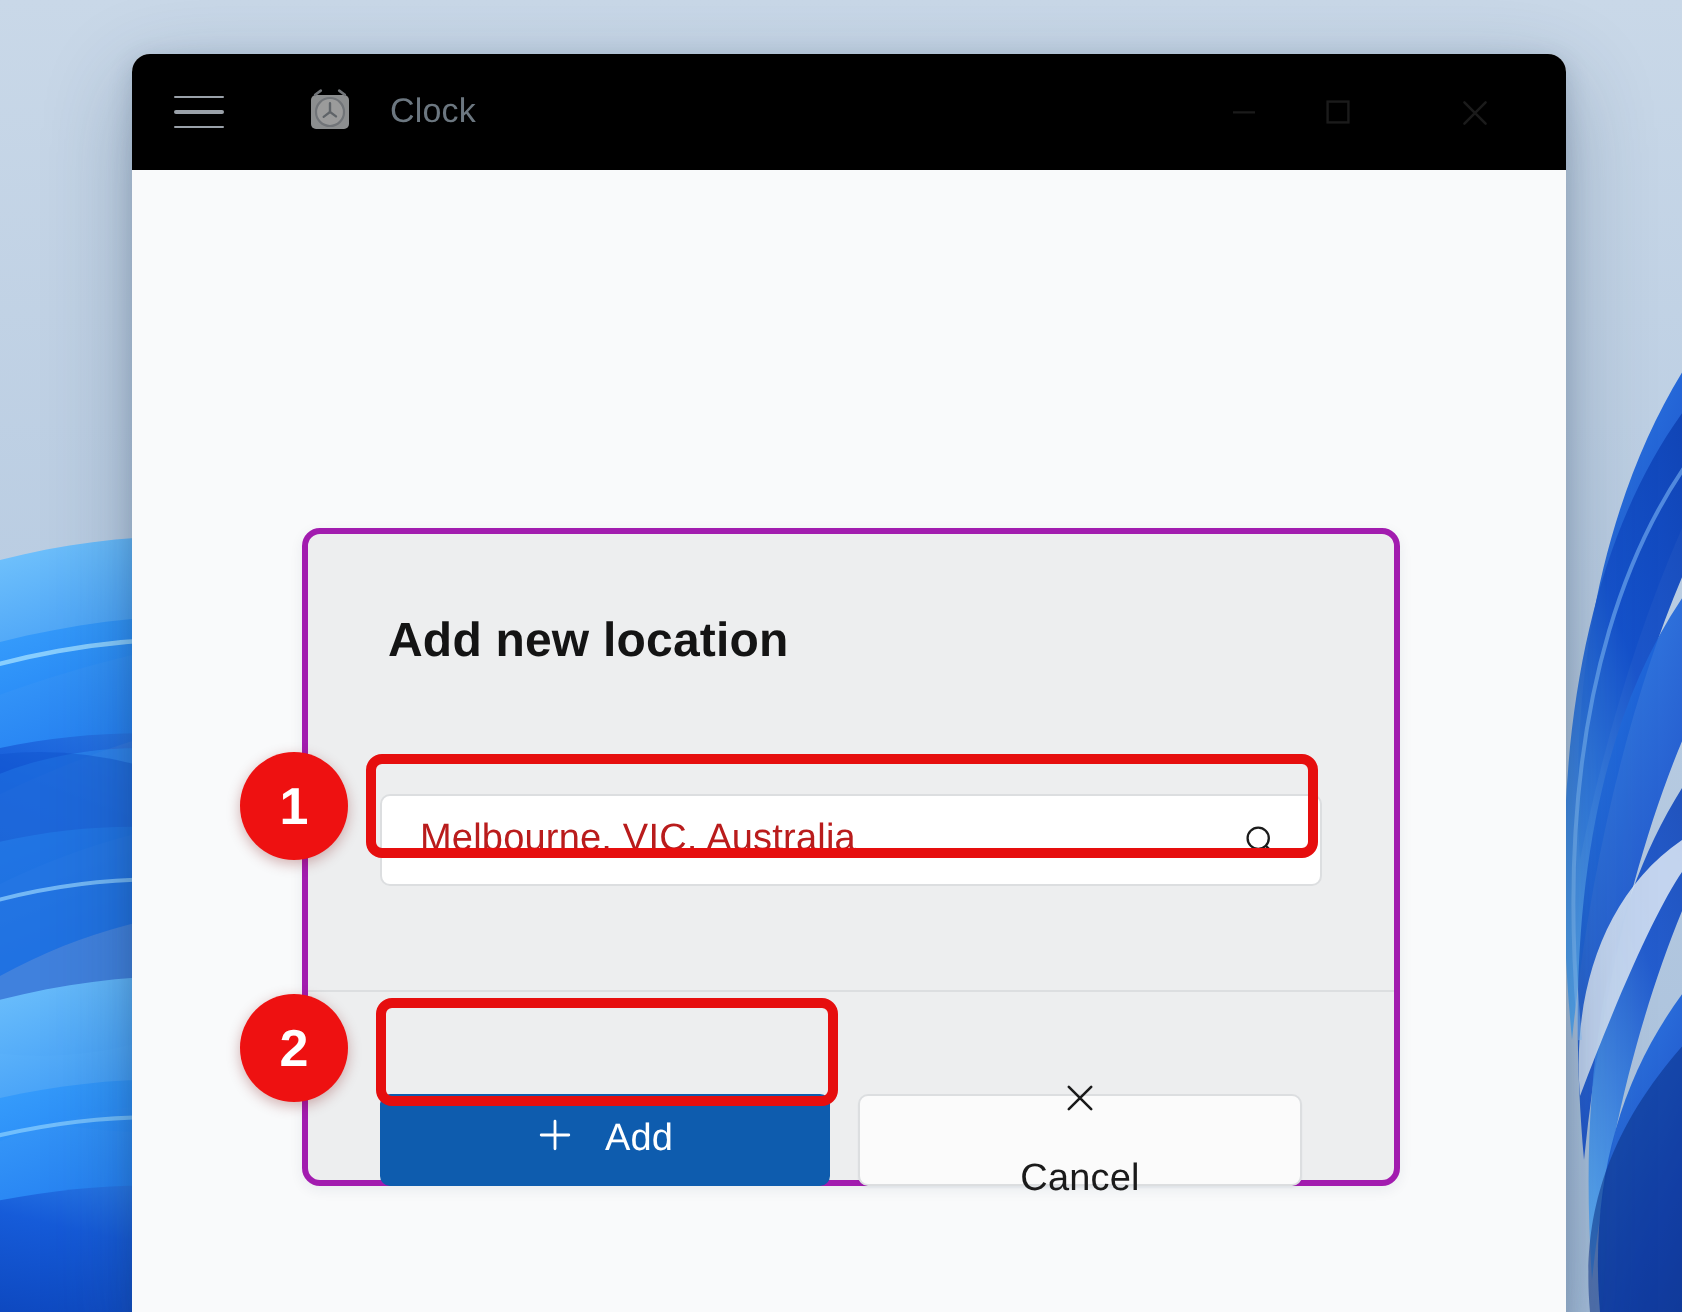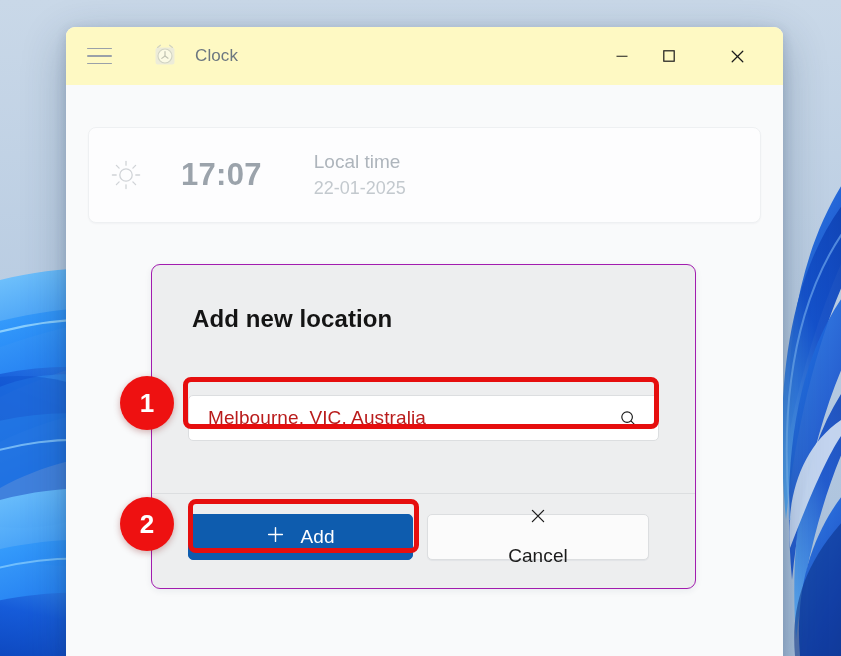--- a/index.html
+++ b/index.html
@@ -35,21 +35,21 @@
     border-radius: 9px 9px 0 0;
     box-shadow: 0 14px 44px rgba(26,52,84,0.30), 0 3px 12px rgba(26,52,84,0.18);
     overflow: hidden;
   }
 
   
   #titlebar {
     height: 58px;
     display: flex;
     align-items: center;
-    background: #fef9c3;
+    background: #000000;
     position: relative;
   }
   .tb-hamburger {
     width: 40px; height: 34px;
     margin-left: 13px;
     display: flex; flex-direction: column;
     justify-content: center; align-items: center;
     gap: 6px;
     border-radius: 4px;
   }
@@ -102,21 +102,21 @@
   .lt-date  { font-size: 18px; color: #c3c9ce; }
 
   
   #add-panel {
     position: absolute;
     left: 85px;
     top: 237px;
     width: 543px;
     height: 323px;
     background: #edeeef;
-    border: 1px solid #a21caf;
+    border: 3px solid #a21caf;
     border-radius: 9px;
     box-shadow: 0 2px 7px rgba(20,40,70,0.07);
   }
   #panel-heading {
     position: absolute;
     left: 40px; top: 40px;
     font-size: 24px;
     font-weight: bold;
     color: #141414;
     letter-spacing: .1px;
@@ -149,21 +149,21 @@
     color: #b91c1c;
     letter-spacing: .1px;
     flex: 1;
     white-space: nowrap;
   }
   #search-icon { margin-right: 20px; display:flex; align-items:center; }
 
   
   #btn-row {
     position: absolute;
-    left: 36px; top: 249px;
+    left: 36px; top: 280px;
     display: flex; align-items: center; gap: 14px;
   }
   .dlg-btn {
     height: 46px;
     border-radius: 5px;
     display: flex; align-items: center; justify-content: center;
     gap: 15px;
     font-size: 19px;
     letter-spacing: .1px;
     box-sizing: border-box;
@@ -306,42 +306,20 @@
           <rect x="2.8" y="2.8" width="10.4" height="10.4" stroke="#1b1b1b" stroke-width="1.2" fill="none"></rect>
         </svg>
     </div>
     <div class="tb-btn" id="btn-close">
       <svg width="17" height="17" viewBox="0 0 17 17">
           <path d="M3.2 3.2 L13.8 13.8 M13.8 3.2 L3.2 13.8" stroke="#1b1b1b" stroke-width="1.25" stroke-linecap="round"></path>
         </svg>
     </div>
   </div>
 
-  <div id="localtime-card">
-    <div class="lt-sun">
-      <svg width="34" height="34" viewBox="0 0 34 34" fill="none">
-        <circle cx="17" cy="17" r="6.2" stroke="#9aa1a8" stroke-width="1.3"></circle>
-        <g stroke="#9aa1a8" stroke-width="1.3" stroke-linecap="round">
-          <path d="M17 3.4 V7.2"></path>
-            <path d="M17 26.8 V30.6"></path>
-          <path d="M3.4 17 H7.2"></path>
-            <path d="M26.8 17 H30.6"></path>
-          <path d="M7.4 7.4 L10.1 10.1"></path>
-            <path d="M23.9 23.9 L26.6 26.6"></path>
-          <path d="M26.6 7.4 L23.9 10.1"></path>
-            <path d="M10.1 23.9 L7.4 26.6"></path>
-        </g>
-      </svg>
-    </div>
-    <div class="lt-time">17:07</div>
-    <div class="lt-textblock">
-      <div class="lt-label">Local time</div>
-      <div class="lt-date">22-01-2025</div>
-    </div>
-  </div>
 
   <div id="add-panel">
     <div id="panel-heading">Add new location</div>
 
     <div id="search-row">
       <div id="search-input-box">
         <div id="search-value" title="Enter a location">Melbourne, VIC, Australia</div>
         <div id="search-icon">
           <svg width="19" height="19" viewBox="0 0 19 19" fill="none">
             <circle cx="8.1" cy="8.1" r="5.3" stroke="#1b1b1b" stroke-width="1.15"></circle>

